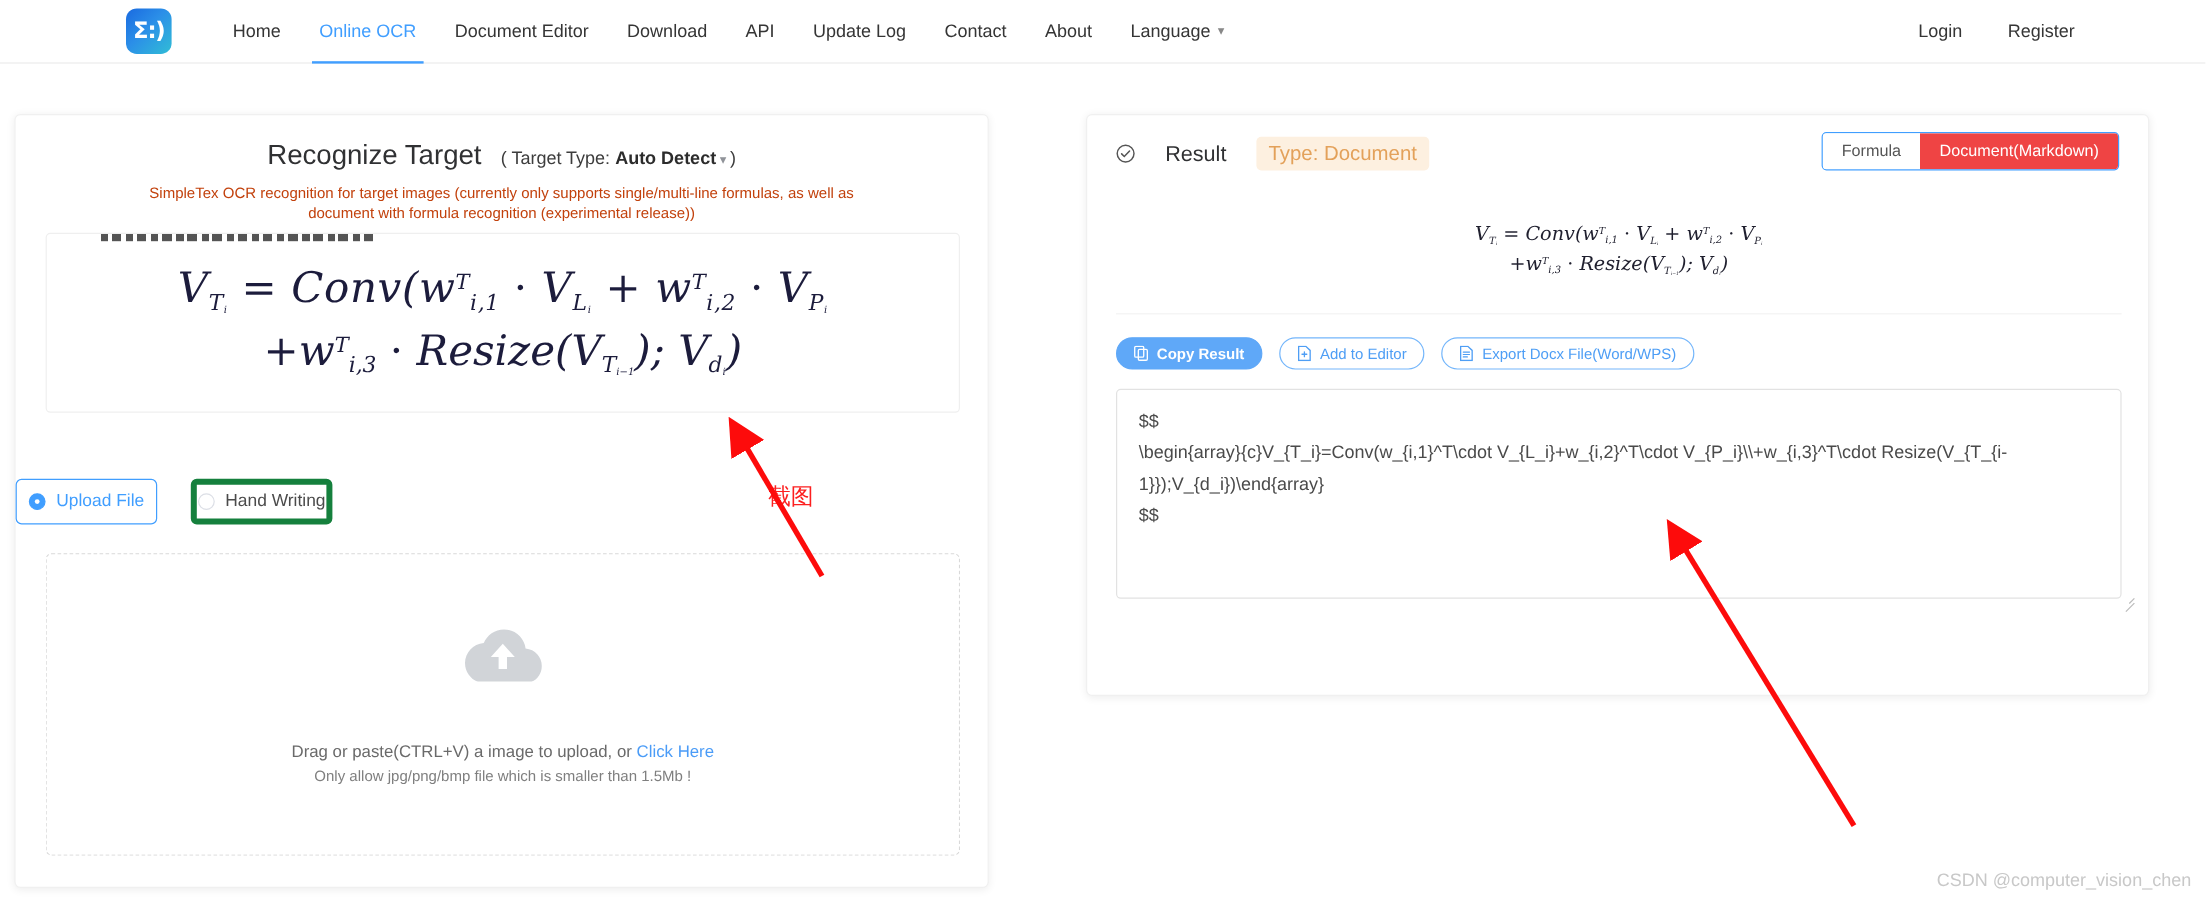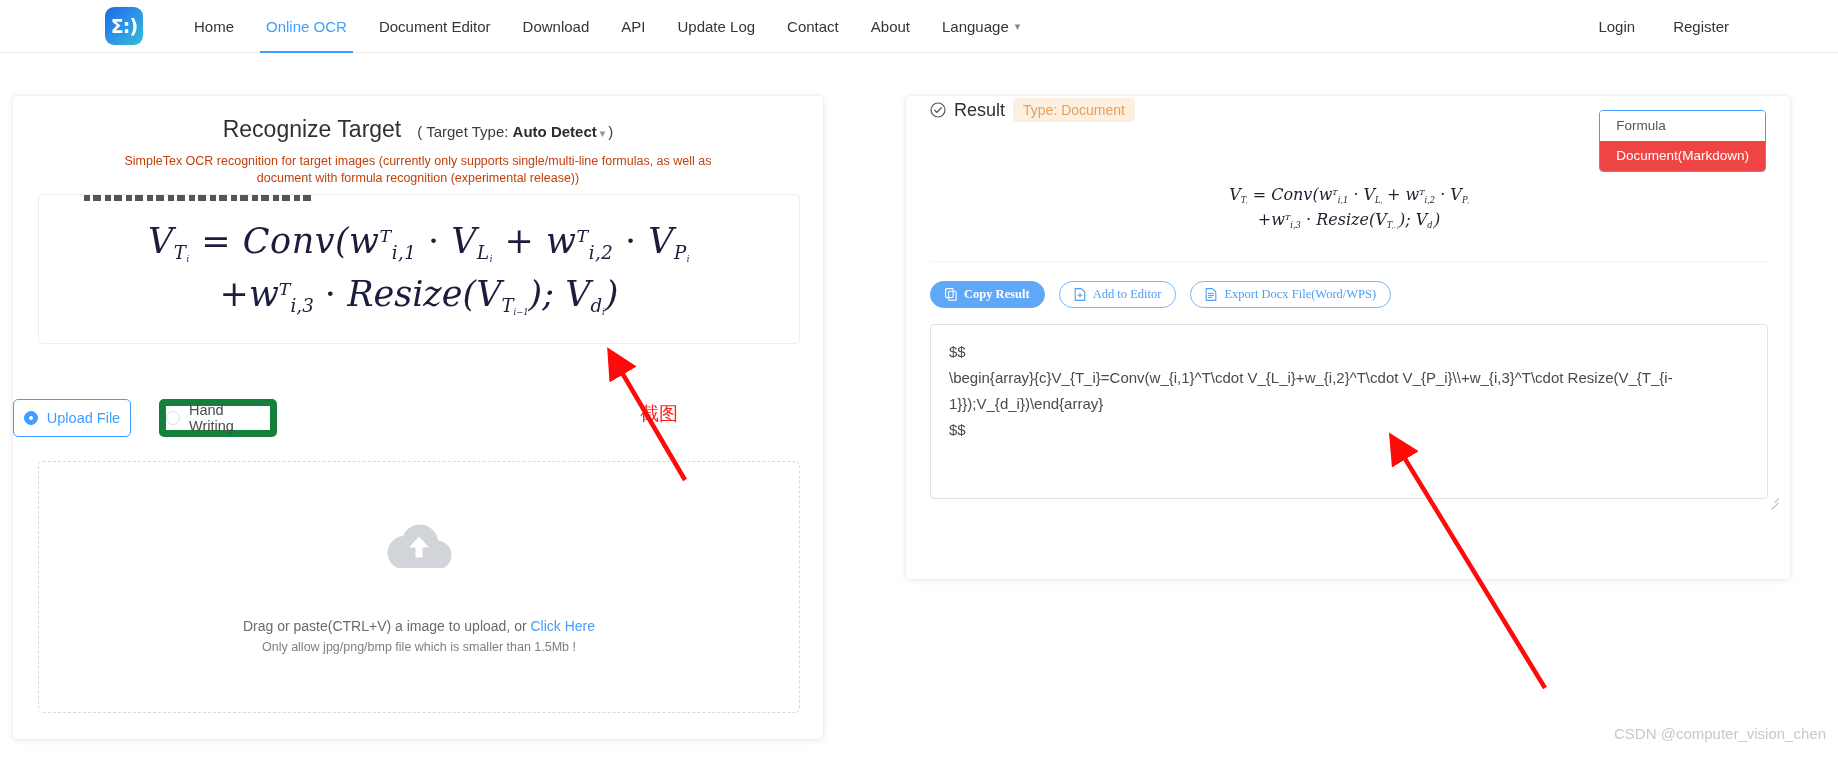--- a/index.html
+++ b/index.html
@@ -87,21 +87,21 @@
   .formula-img .l1 { font-size: 35px; letter-spacing: .5px; }
   .formula-img .l2 { font-size: 35px; margin-top: 10px; }
   .fs { font-size: .52em; font-style: italic; vertical-align: -.33em; }
   .fsup { font-size: .5em; vertical-align: .62em; font-style: italic; }
   .fss { font-size: .46em; vertical-align: -.3em; font-style: italic; }
   .rm { font-style: normal; }
 
   
   .mode-row { position: absolute; left: 0; right: 0; top: 303px; display: flex; justify-content: flex-start; gap: 28px; }
   .mode-btn {
-    width: 118px; height: 38px; border-radius: 5px; border: 7px solid #15803d;
+    width: 118px; height: 38px; border-radius: 5px; border: 5px solid #15803d;
     background: #fff; display: flex; align-items: center; justify-content: center;
     gap: 9px; font-size: 14.5px; color: #4b4b4b; cursor: pointer;
   }
   .mode-btn.selected { border: 1px solid #409eff; color: #409eff; }
   .radio { width: 14px; height: 14px; border-radius: 50%; border: 1px solid #dcdfe6; background: #fff; flex: none; }
   .radio.on { border: 1px solid #409eff; background: #409eff; position: relative; }
   .radio.on::after {
     content: ""; position: absolute; left: 4px; top: 4px;
     width: 4px; height: 4px; border-radius: 50%; background: #fff;
   }
@@ -116,49 +116,49 @@
     border: 1px dashed #d9d9d9; border-radius: 5px; background: #fff;
     display: flex; flex-direction: column; align-items: center; justify-content: center;
   }
   .cloud-icon { width: 66px; height: 48px; margin-bottom: 50px; opacity: .85; }
   .drop-main { font-size: 14px; color: #6a6a6a; margin-bottom: 6px; }
   .drop-main a { color: #4b9cf7; cursor: pointer; }
   .drop-sub { font-size: 12.5px; color: #7f7f7f; }
 
   
   .result-head {
-    position: absolute; left: 24px; top: 2px;
-    display: flex; align-items: center; gap: 8px;
+    position: absolute; left: 24px; top: 18px;
+    display: flex; align-items: center; gap: 25px;
   }
   .check-icon { width: 16px; height: 16px; flex: none; }
   .result-label { font-size: 18px; color: #303133; }
   .type-badge {
     background: #fdf0e0; color: #e3a15a; border-radius: 4px;
-    padding: 4px 10px; font-size: 14px;
+    padding: 4px 10px; font-size: 17px;
   }
   .seg-tabs {
     position: absolute; right: 24px; top: 14px; display: flex;
-    border: 1px solid #409eff; border-radius: 4px; overflow: hidden; flex-direction: column;
+    border: 1px solid #409eff; border-radius: 4px; overflow: hidden;
   }
   .seg-tab {
     height: 30px; line-height: 30px; padding: 0 16px; font-size: 13.5px;
     background: #fff; color: #555; cursor: pointer; white-space: nowrap;
   }
   .seg-tab.active { background: #ef4444; color: #fff; }
 
   .render-area {
     position: absolute; left: 24px; top: 58px; width: 838px; height: 108px;
     display: flex; align-items: center; justify-content: center;
     color: #1f1f2e; font-family: "DejaVu Serif", serif; font-style: italic;
     border-bottom: 1px solid #f3f3f3;
   }
   .render-area .rl1 { font-size: 16px; }
   .render-area .rl2 { font-size: 16px; margin-top: 5px; text-align: center; }
 
-  .action-row { position: absolute; left: 24px; top: 185px; display: flex; gap: 14px; font-family: Liberation Serif, serif; }
+  .action-row { position: absolute; left: 24px; top: 185px; display: flex; gap: 14px; }
   .pill {
     height: 27px; border-radius: 14px; border: 1px solid #74b6fb;
     background: #fff; color: #4e9ef5; font-size: 12.5px;
     display: flex; align-items: center; gap: 7px; padding: 0 14px; cursor: pointer;
     white-space: nowrap;
   }
   .pill.filled { background: #5fa8f8; border-color: #5fa8f8; color: #fff; font-weight: bold; }
   .pill svg { flex: none; }
 
   .latex-box {

